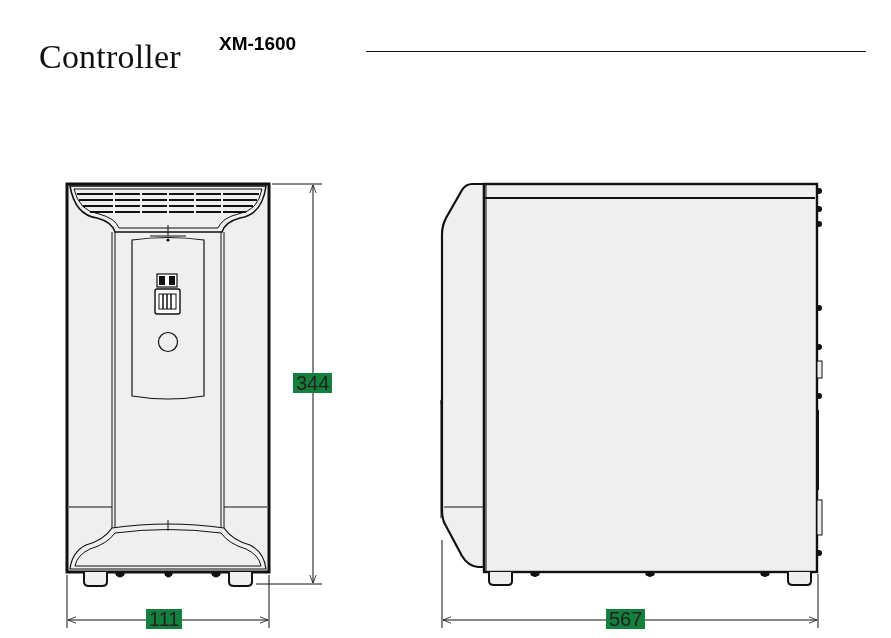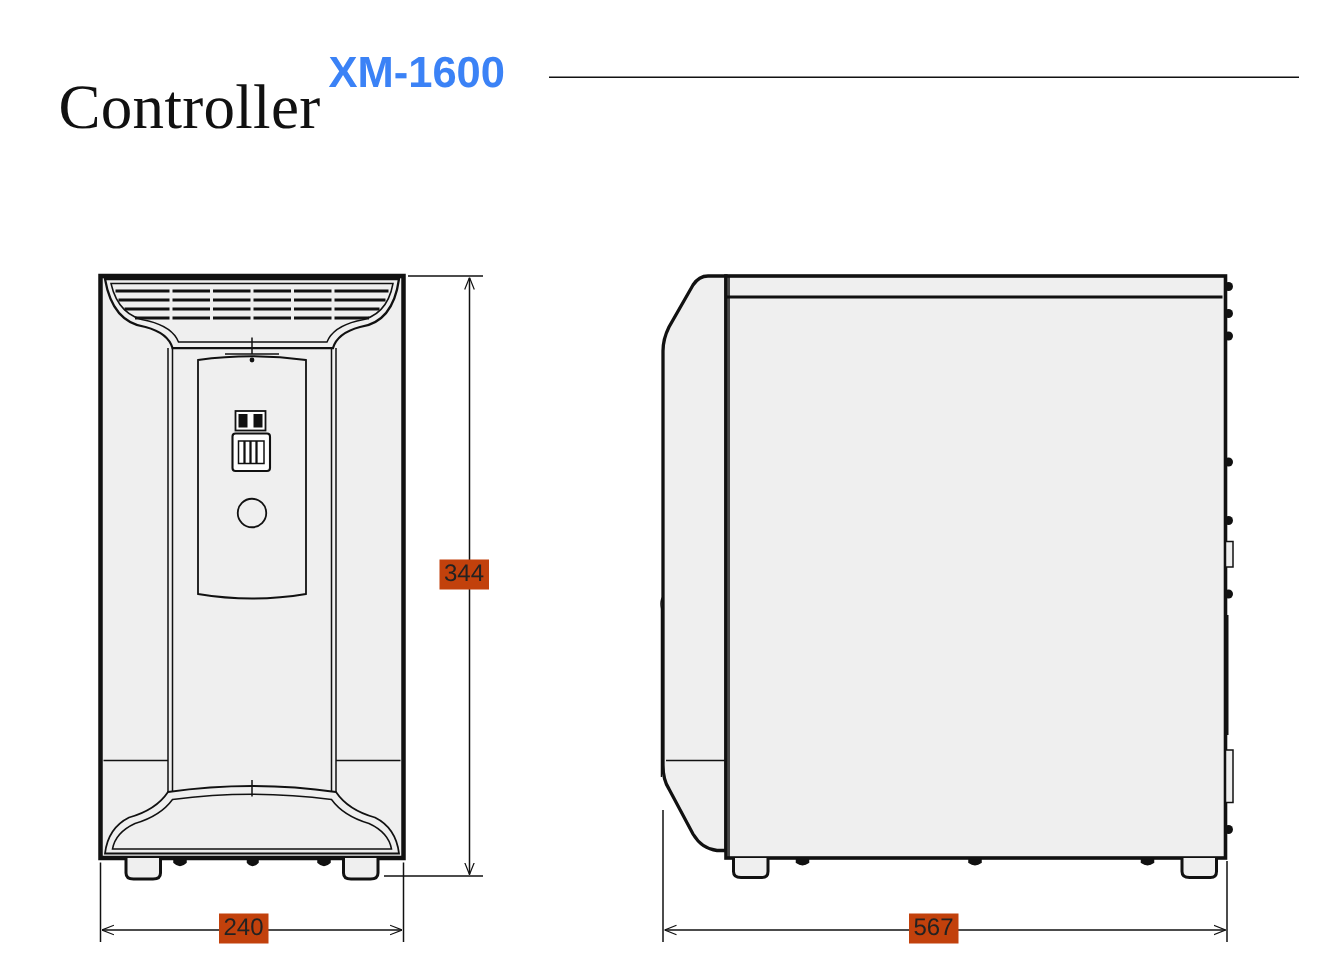--- a/index.html
+++ b/index.html
@@ -1,22 +1,22 @@
 <!DOCTYPE html>
 <html><head>
 <meta charset="utf-8">
 <style>
   html, body { margin: 0; padding: 0; background: #ffffff; }
   body { width: 891px; height: 638px; position: relative; overflow: hidden; }
   .title-row { position: absolute; left: 39px; top: 28px; height: 44px; width: 830px; }
-  .title-light { position: absolute; left: 0; top: 20px; font-family: "Liberation Serif", serif; font-size: 42px; color: #111; letter-spacing: 0.2px; }
-  .title-bold { position: absolute; left: 180px; top: 5px; font-family: "Liberation Sans", sans-serif; font-weight: bold; font-size: 29px; color: #3b82f6; }
+  .title-light { position: absolute; left: 0; top: 10px; font-family: "Liberation Serif", serif; font-size: 34px; color: #111; letter-spacing: 0.2px; }
+  .title-bold { position: absolute; left: 180px; top: 5px; font-family: "Liberation Sans", sans-serif; font-weight: bold; font-size: 19px; color: #000000; }
   .title-rule { position: absolute; left: 327px; top: 23px; width: 500px; height: 0; border-top: 1.5px solid #111; }
   svg.drawing { position: absolute; left: 0; top: 0; }
-  .dim-label { position: absolute; font-family: "Liberation Sans", sans-serif; font-size: 16px; color: #222; background: #c2410c; padding: 0 3px; line-height: 20px; }
+  .dim-label { position: absolute; font-family: "Liberation Sans", sans-serif; font-size: 20px; color: #222; background: #15803d; padding: 0 3px; line-height: 20px; }
 </style>
 </head>
 <body>
 
 <div class="title-row">
   <span class="title-light">Controller</span>
   <span class="title-bold">XM-1600</span>
   <div class="title-rule"></div>
 </div>
 
@@ -125,15 +125,15 @@
     </g>
 
     <g>
       <line x1="442" y1="540" x2="442" y2="628" stroke="#111" stroke-width="1"></line>
       <line x1="818" y1="574" x2="818" y2="628" stroke="#111" stroke-width="1"></line>
       <line x1="443" y1="620" x2="817" y2="620" stroke="#111" stroke-width="1" marker-start="url(#arr)" marker-end="url(#arr)"></line>
     </g>
   </g>
 </svg>
 
-<span class="dim-label" style="left:146px; top:609px;">240</span>
+<span class="dim-label" style="left:146px; top:609px;">111</span>
 <span class="dim-label" style="left:293px; top:373px;">344</span>
 <span class="dim-label" style="left:606px; top:609px;">567</span>
 
 </body></html>

